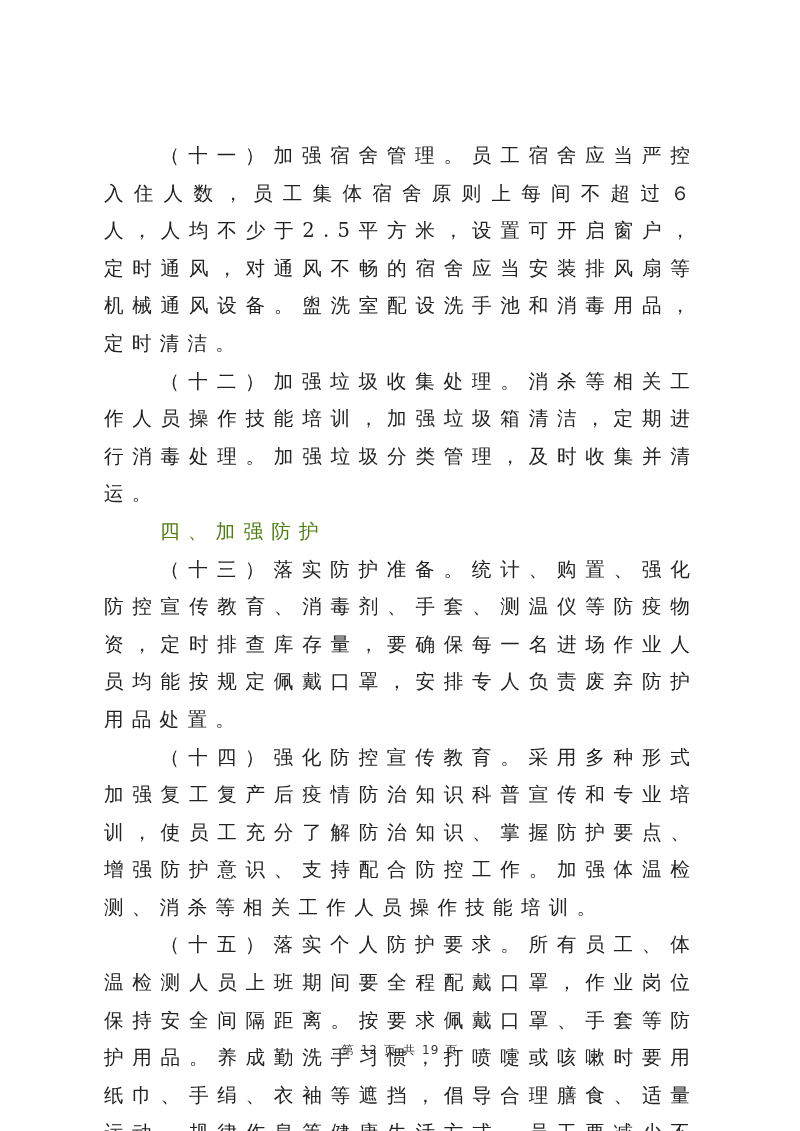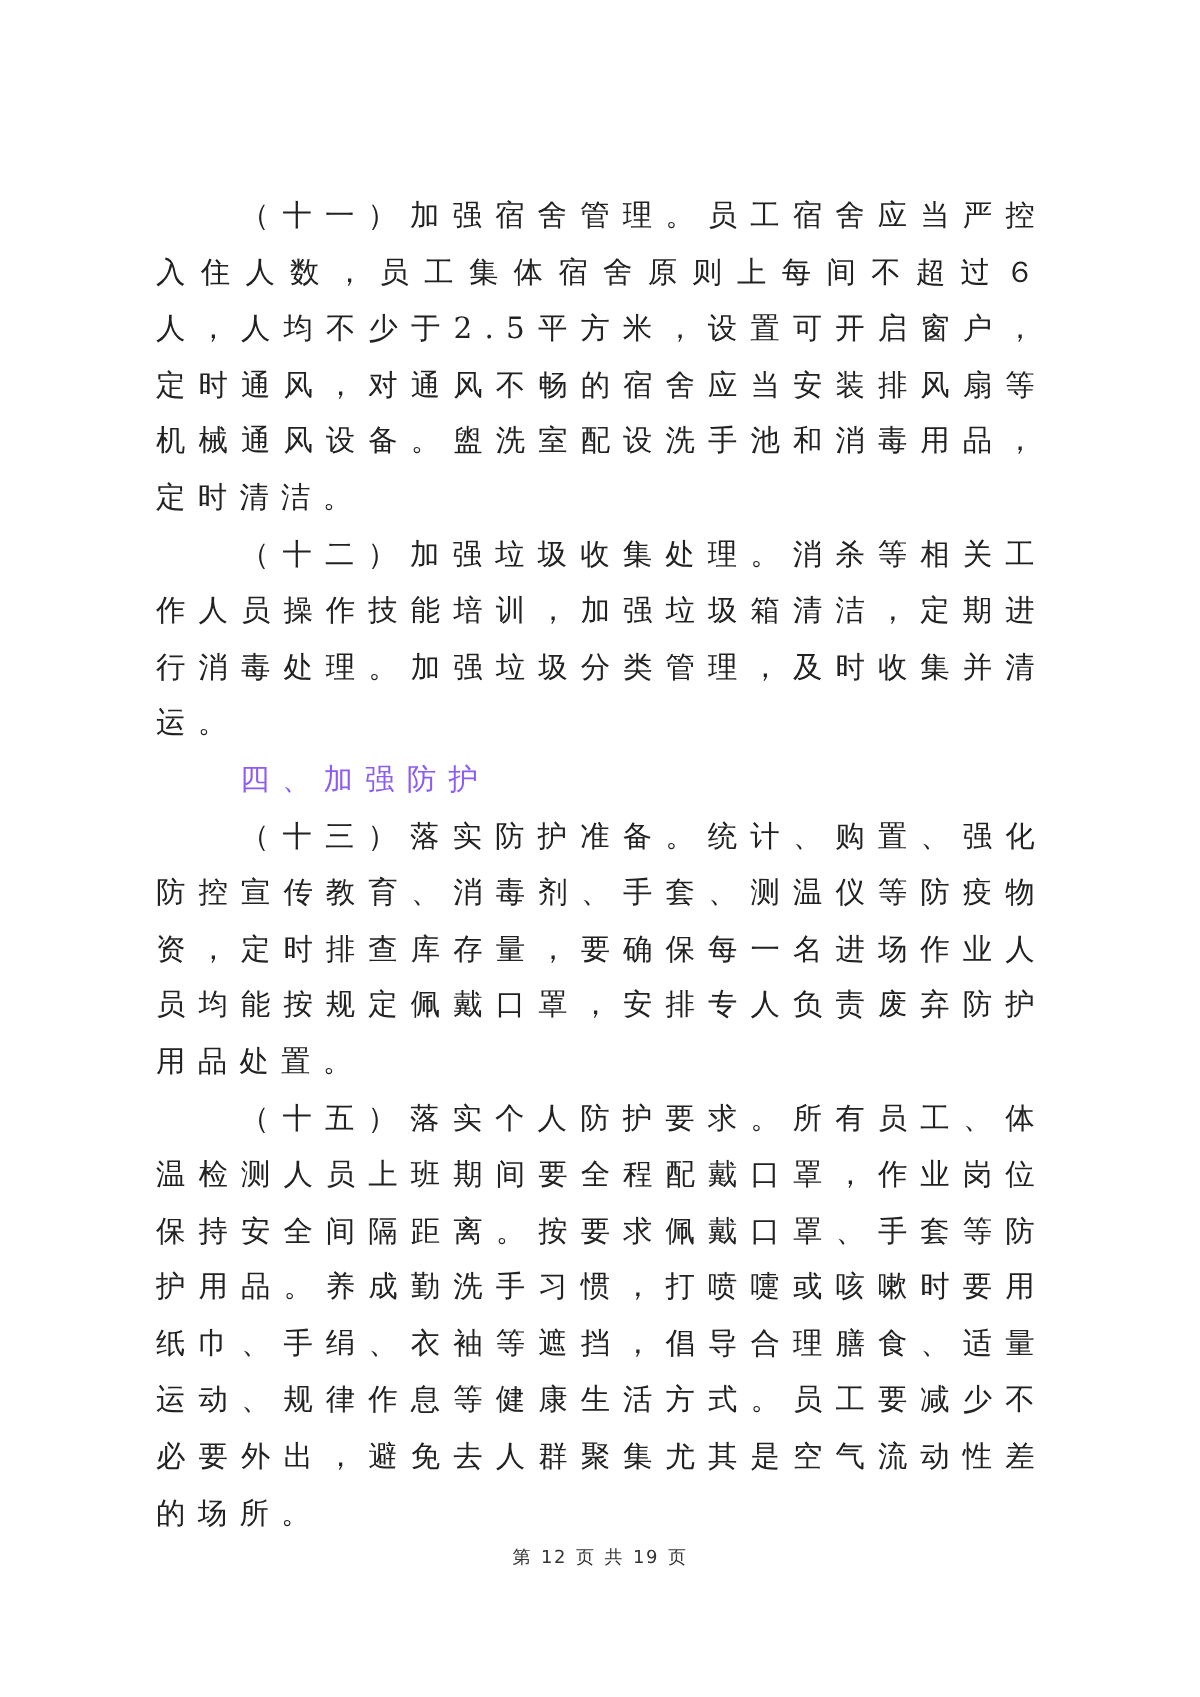--- a/index.html
+++ b/index.html
@@ -11,21 +11,21 @@
       width: 800px;
       height: 1131px;
       position: relative;
       overflow: hidden;
       font-family: "DejaVu Serif", "Liberation Serif", serif;
       color: #1a1a1a;
     }
     .page {
       position: absolute;
       left: 0;
-      top: 0;
+      top: 12px;
       width: 800px;
       height: 883px;
       background: #ffffff;
     }
     .content {
       position: absolute;
       left: 104px;
       top: 125px;
       width: 594px;
     }
@@ -39,21 +39,21 @@
       text-align-last: left;
       word-break: break-all;
       color: #222222;
     }
     .heading {
       margin: 0;
       font-size: 19.6px;
       line-height: 37.6px;
       letter-spacing: 8.2px;
       text-indent: 56px;
-      color: #8b5cf6;
+      color: #4d7c0f;
     }
     .footer {
       position: absolute;
       left: 0;
       width: 800px;
       top: 1030px;
       text-align: center;
       font-family: "DejaVu Sans", "Liberation Sans", sans-serif;
       font-size: 12px;
       color: #333333;
@@ -65,19 +65,20 @@
   </style>
 </head>
 <body>
 
 <div class="page">
   <div class="content">
     <p class="para">（十一）加强宿舍管理。员工宿舍应当严控入住人数，员工集体宿舍原则上每间不超过６人，人均不少于2.5平方米，设置可开启窗户，定时通风，对通风不畅的宿舍应当安装排风扇等机械通风设备。盥洗室配设洗手池和消毒用品，定时清洁。</p>
     <p class="para">（十二）加强垃圾收集处理。消杀等相关工作人员操作技能培训，加强垃圾箱清洁，定期进行消毒处理。加强垃圾分类管理，及时收集并清运。</p>
     <p class="heading">四、加强防护</p>
     <p class="para">（十三）落实防护准备。统计、购置、强化防控宣传教育、消毒剂、手套、测温仪等防疫物资，定时排查库存量，要确保每一名进场作业人员均能按规定佩戴口罩，安排专人负责废弃防护用品处置。</p>
+    <p class="para">（十四）强化防控宣传教育。采用多种形式加强复工复产后疫情防治知识科普宣传和专业培训，使员工充分了解防治知识、掌握防护要点、增强防护意识、支持配合防控工作。加强体温检测、消杀等相关工作人员操作技能培训。</p>
     <p class="para">（十五）落实个人防护要求。所有员工、体温检测人员上班期间要全程配戴口罩，作业岗位保持安全间隔距离。按要求佩戴口罩、手套等防护用品。养成勤洗手习惯，打喷嚏或咳嗽时要用纸巾、手绢、衣袖等遮挡，倡导合理膳食、适量运动、规律作息等健康生活方式。员工要减少不必要外出，避免去人群聚集尤其是空气流动性差的场所。</p>
   </div>
 
   <div class="footer">
     <span>第</span><span>12</span><span>页</span><span>共</span><span>19</span><span>页</span>
   </div>
 </div>
 
 </body></html>

